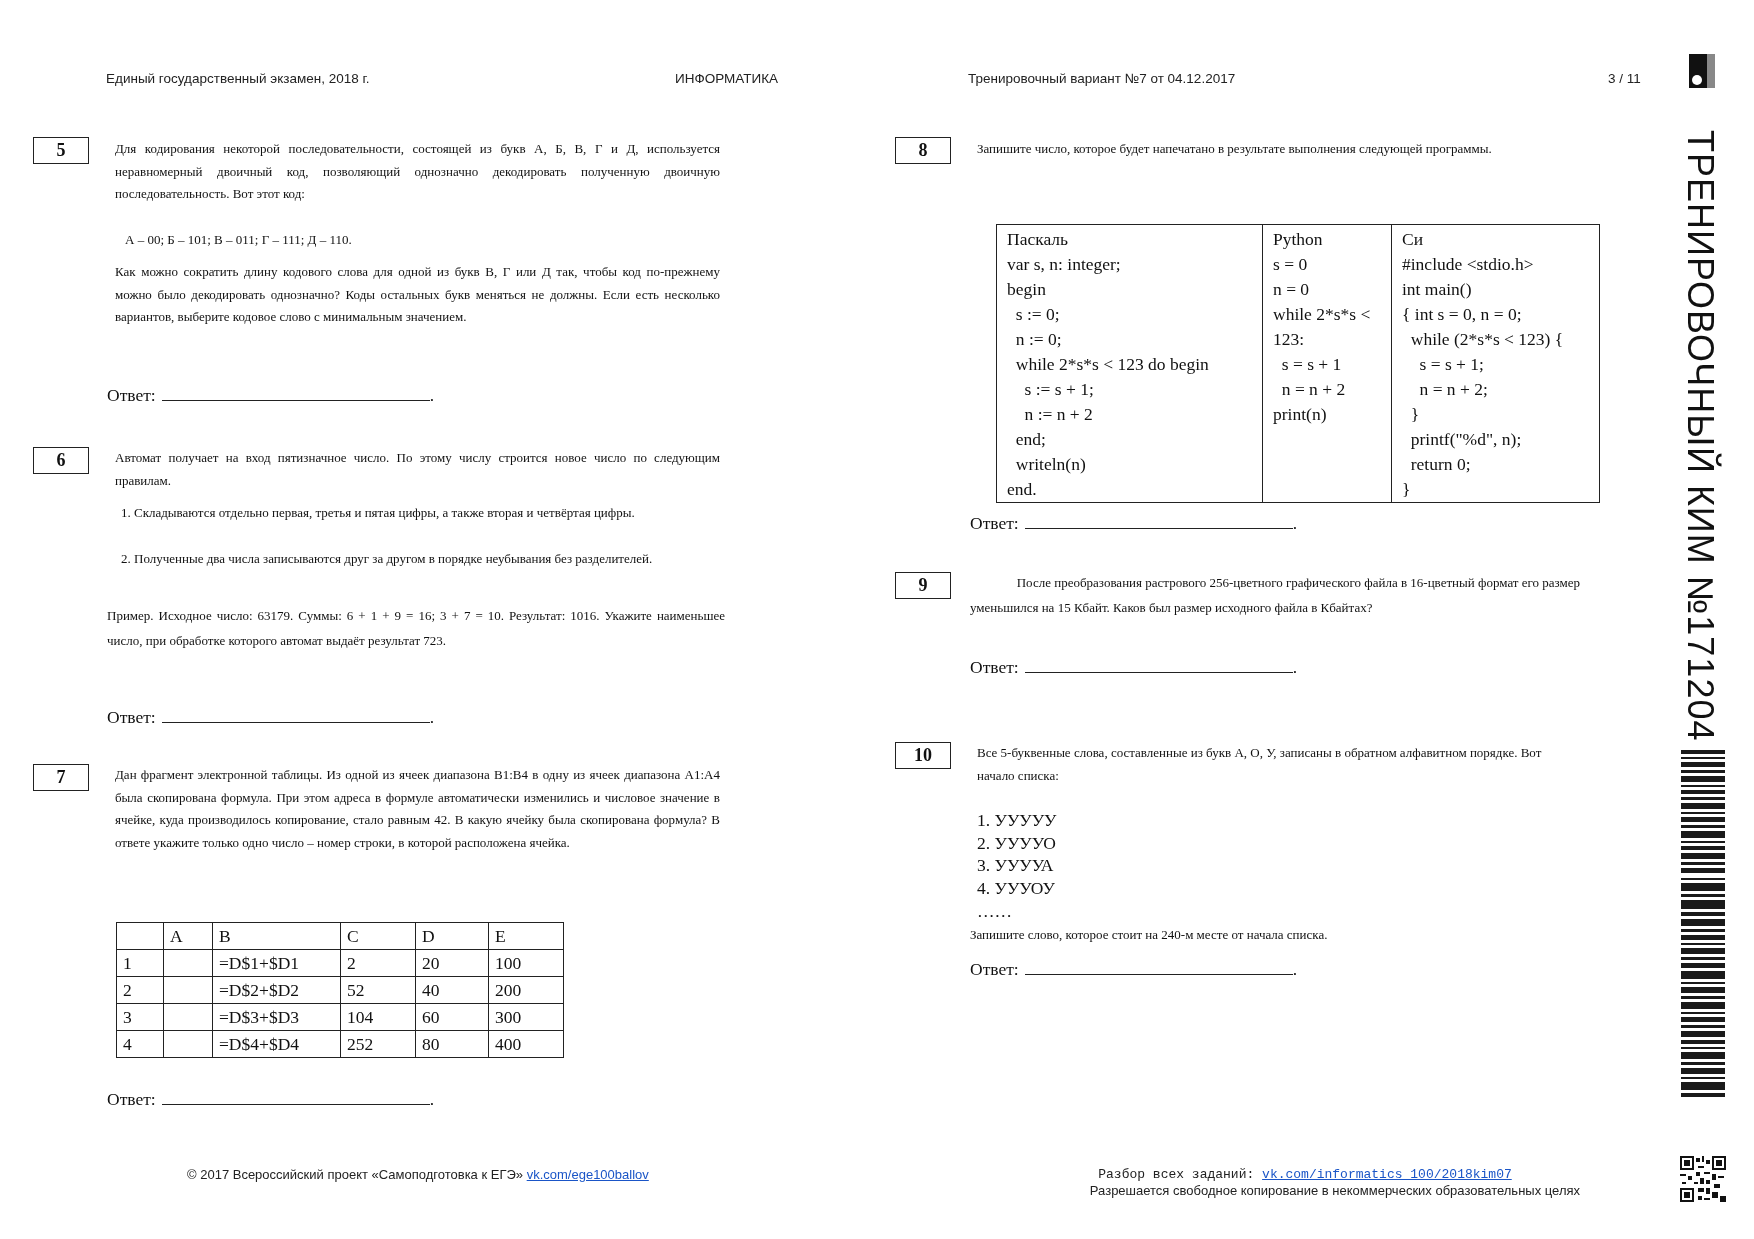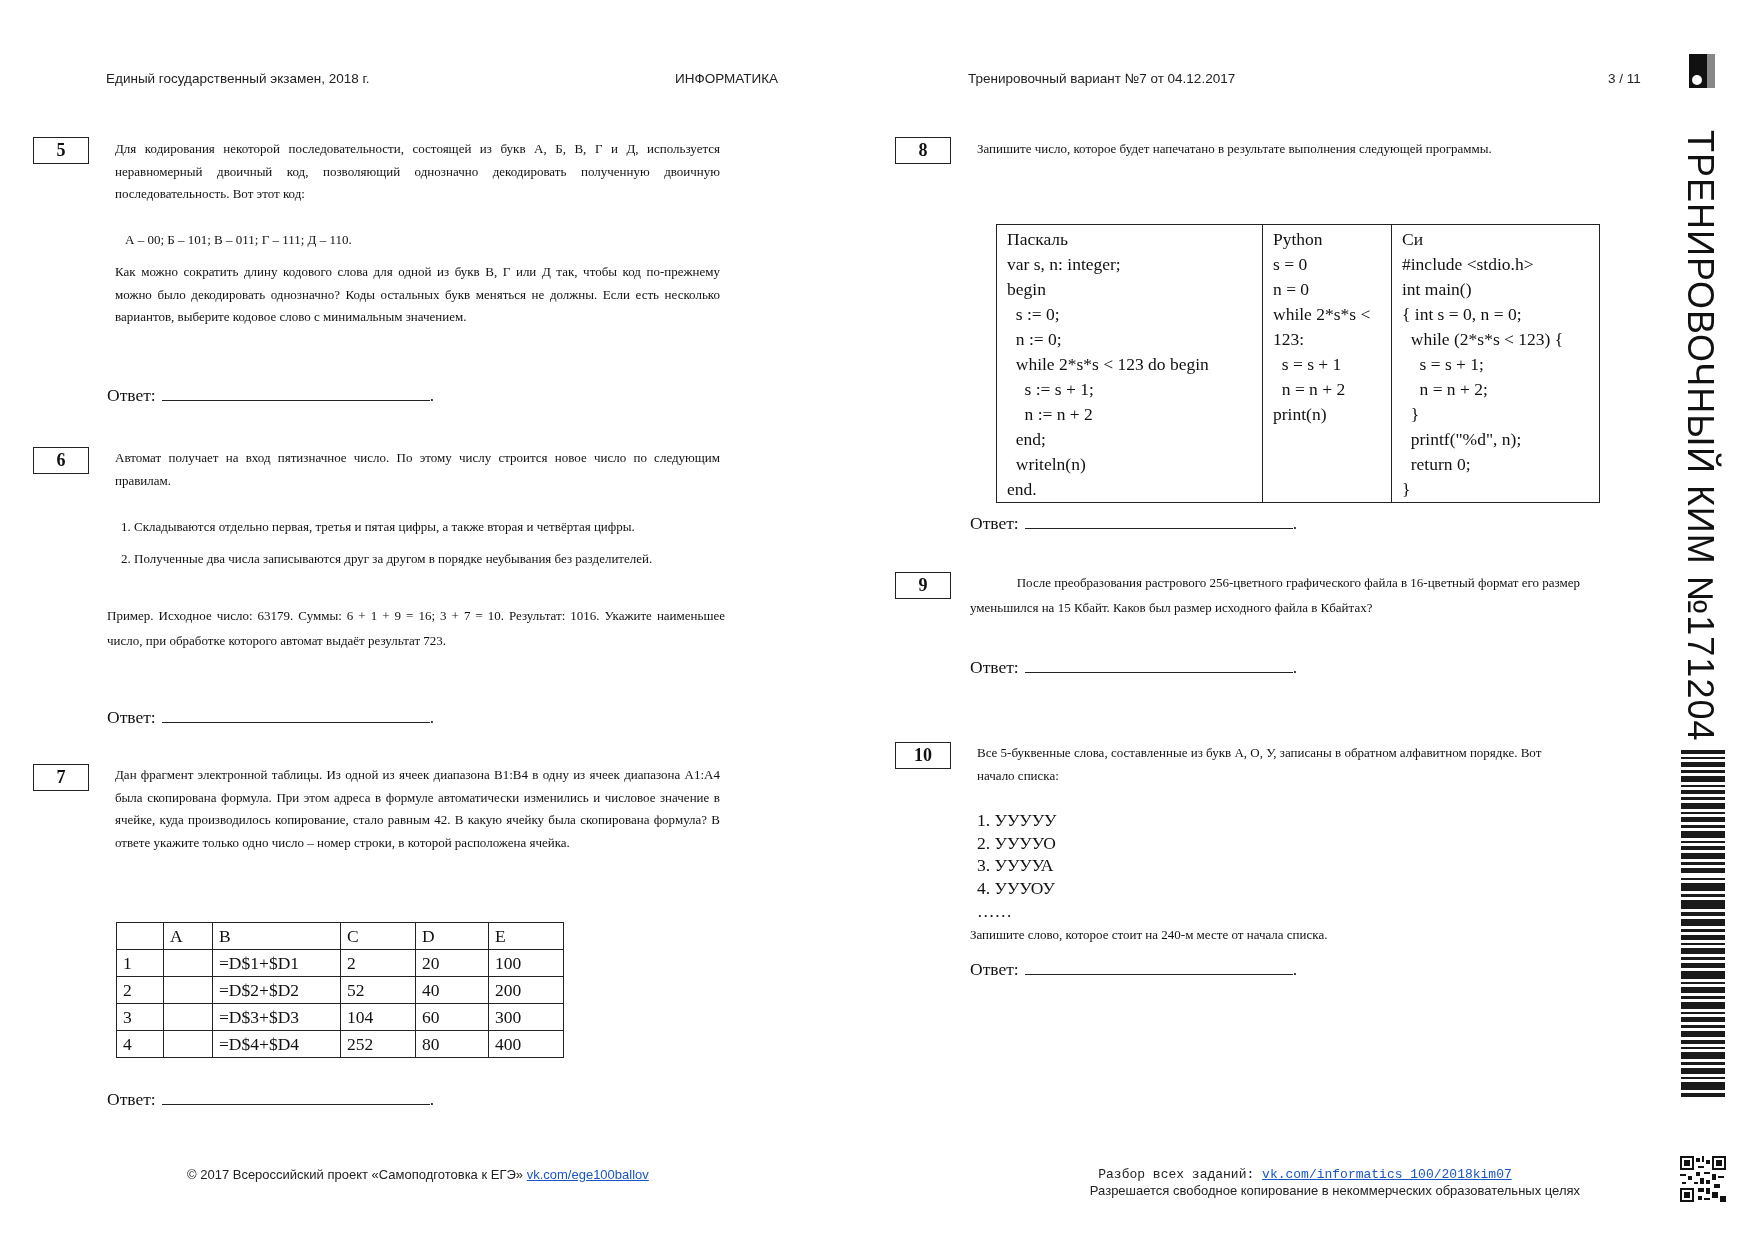--- a/index.html
+++ b/index.html
@@ -132,21 +132,21 @@
 <div class="numbox" style="left:33px; top:137px;">5</div>
 <div class="para" style="left:115px; top:138px; width:605px;">Для кодирования некоторой последовательности, состоящей из букв А, Б, В, Г и Д, используется неравномерный двоичный код, позволяющий однозначно декодировать полученную двоичную последовательность. Вот этот код:</div>
 <div class="para" style="left:125px; top:229px; width:600px;">А – 00; Б – 101; В – 011; Г – 111; Д – 110.</div>
 <div class="para" style="left:115px; top:261px; width:605px;">Как можно сократить длину кодового слова для одной из букв В, Г или Д так, чтобы код по-прежнему можно было декодировать однозначно? Коды остальных букв меняться не должны. Если есть несколько вариантов, выберите кодовое слово с минимальным значением.</div>
 <div class="answer" style="left:107px; top:384px;">
   <span>Ответ:</span><span class="line"></span><span>.</span>
 </div>
 
 <div class="numbox" style="left:33px; top:447px;">6</div>
 <div class="para" style="left:115px; top:447px; width:605px;">Автомат получает на вход пятизначное число. По этому числу строится новое число по следующим правилам.</div>
-<div class="para" style="left:121px; top:516px; width:560px; text-align:center;">1. Складываются отдельно первая, третья и пятая цифры, а также вторая и четвёртая цифры.</div>
+<div class="para" style="left:121px; top:502px; width:560px; text-align:center;">1. Складываются отдельно первая, третья и пятая цифры, а также вторая и четвёртая цифры.</div>
 <div class="para" style="left:121px; top:548px; width:560px; text-align:left;">2. Полученные два числа записываются друг за другом в порядке неубывания без разделителей.</div>
 <div class="para" style="left:107px; top:604px; width:618px; line-height:24.5px;">Пример. Исходное число: 63179. Суммы: 6 + 1 + 9 = 16; 3 + 7 = 10. Результат: 1016. Укажите наименьшее число, при обработке которого автомат выдаёт результат 723.</div>
 <div class="answer" style="left:107px; top:706px;">
   <span>Ответ:</span><span class="line"></span><span>.</span>
 </div>
 
 <div class="numbox" style="left:33px; top:764px;">7</div>
 <div class="para" style="left:115px; top:764px; width:605px;">Дан фрагмент электронной таблицы. Из одной из ячеек диапазона B1:B4 в одну из ячеек диапазона A1:A4 была скопирована формула. При этом адреса в формуле автоматически изменились и числовое значение в ячейке, куда производилось копирование, стало равным 42. В какую ячейку была скопирована формула? В ответе укажите только одно число – номер строки, в которой расположена ячейка.</div>
 <table class="sheet" style="left:116px; top:922px; width:448px;">
   <tbody>

